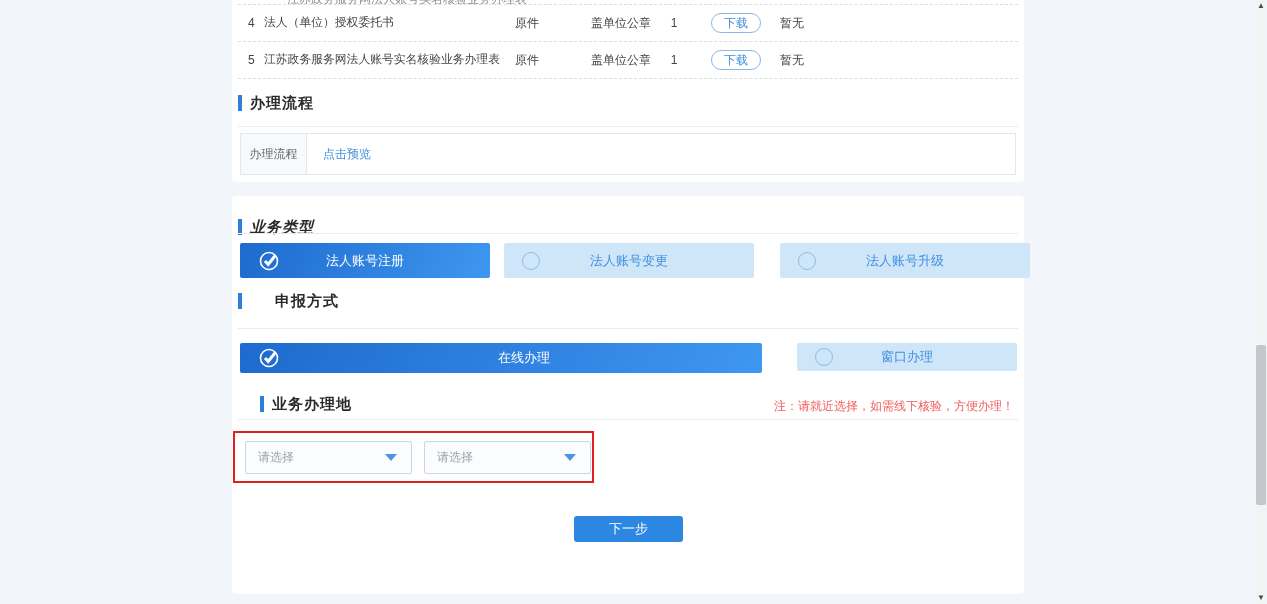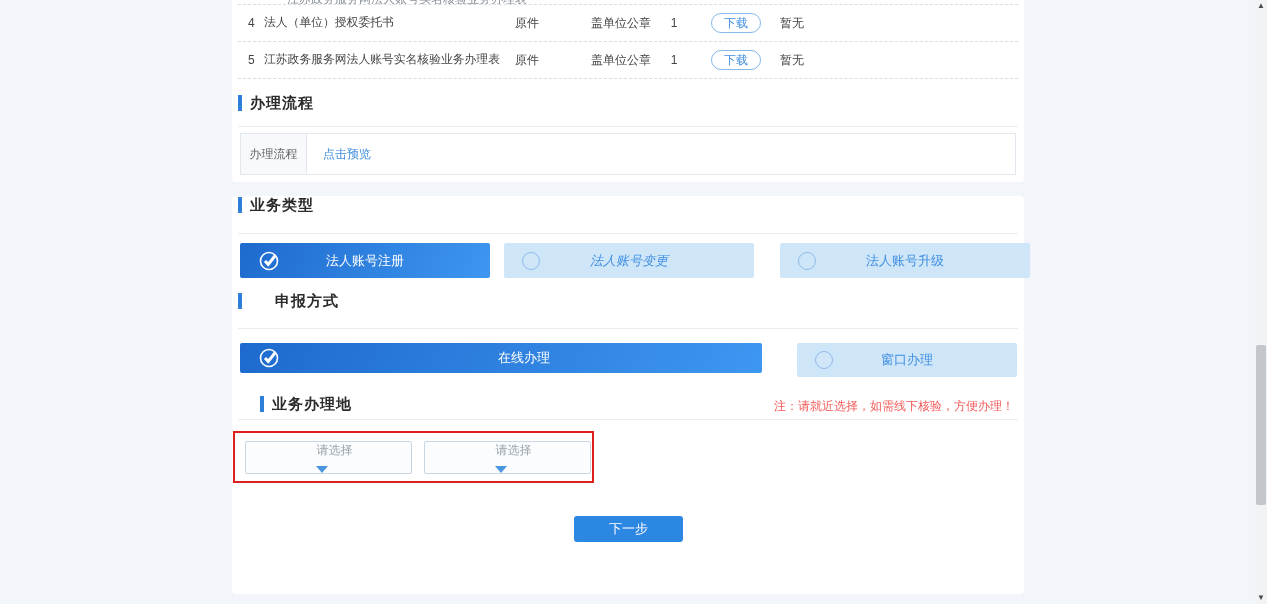--- a/index.html
+++ b/index.html
@@ -87,21 +87,21 @@
   .note-red {
     position:absolute; right:10px; font-size:12px; color:#f45a5a; white-space:nowrap;
   }
   .red-annotation {
     position:absolute; left:1px; top:235px; width:361px; height:52px;
     border:2px solid #e01f1f; pointer-events:none;
   }
   .select-box {
     position:absolute; top:245px; width:167px; height:33px;
     background:#fafcfe; border:1px solid #c9d6e4; border-radius:2px;
-    display:flex; align-items:center; cursor:pointer;flex-direction:column;
+    display:flex; align-items:center; cursor:pointer;
   }
   .select-box .ph { font-size:12px; color:#9aa3ab; padding-left:12px; flex:1; }
   .caret-down {
     width:0; height:0; margin-right:14px;
     border-left:6px solid transparent; border-right:6px solid transparent;
     border-top:7px solid #4a96e0;
   }
 
   
   .btn-next {
@@ -164,36 +164,36 @@
     <div class="rule" style="top:126px;"></div>
 
     <div class="flow-box">
       <div class="flow-label">办理流程</div>
       <div class="flow-link">点击预览</div>
     </div>
   </div>
 
   <div class="card card2">
 
-    <div class="sec-head" style="top:0;">
+    <div class="sec-head" style="top:22px;font-style:italic;">
       <span class="sec-bar"></span>
       <span class="sec-title">业务类型</span>
     </div>
     <div class="rule" style="top:37px;"></div>
 
     <div class="opt selected" style="left:8px; top:47px; width:250px;">
       <span class="icon-wrap">
         <svg width="22" height="22" viewBox="0 0 22 22">
           <circle cx="11" cy="11" r="8.5" fill="none" stroke="#ffffff" stroke-width="1.6"></circle>
           <path d="M7 11 L10.2 14.4 L17.5 5.2" fill="none" stroke="#ffffff" stroke-width="3"></path>
         </svg>
       </span>
       <span>法人账号注册</span>
     </div>
-    <div class="opt unselected" style="left:272px; top:47px; width:250px;font-style:italic;">
+    <div class="opt unselected" style="left:272px; top:47px; width:250px;">
       <span class="icon-wrap">
           <span class="ring"></span>
         </span>
       <span>法人账号变更</span>
     </div>
     <div class="opt unselected" style="left:536px; top:47px; width:250px;margin-left:12px;">
       <span class="icon-wrap">
           <span class="ring"></span>
         </span>
       <span>法人账号升级</span>
@@ -207,21 +207,21 @@
 
     <div class="opt selected" style="left:8px; top:147px; width:522px; height:30px;padding-left:46px;">
       <span class="icon-wrap">
         <svg width="22" height="22" viewBox="0 0 22 22">
           <circle cx="11" cy="11" r="8.5" fill="none" stroke="#ffffff" stroke-width="1.6"></circle>
           <path d="M7 11 L10.2 14.4 L17.5 5.2" fill="none" stroke="#ffffff" stroke-width="3"></path>
         </svg>
       </span>
       <span>在线办理</span>
     </div>
-    <div class="opt unselected" style="left:565px; top:147px; width:220px; height:34px;">
+    <div class="opt unselected" style="left:565px; top:147px; width:220px; height:28px;">
       <span class="icon-wrap">
           <span class="ring"></span>
         </span>
       <span>窗口办理</span>
     </div>
 
     <div class="sec-head" style="top:199px;padding-left:22px;">
       <span class="sec-bar"></span>
       <span class="sec-title">业务办理地</span>
     </div>

